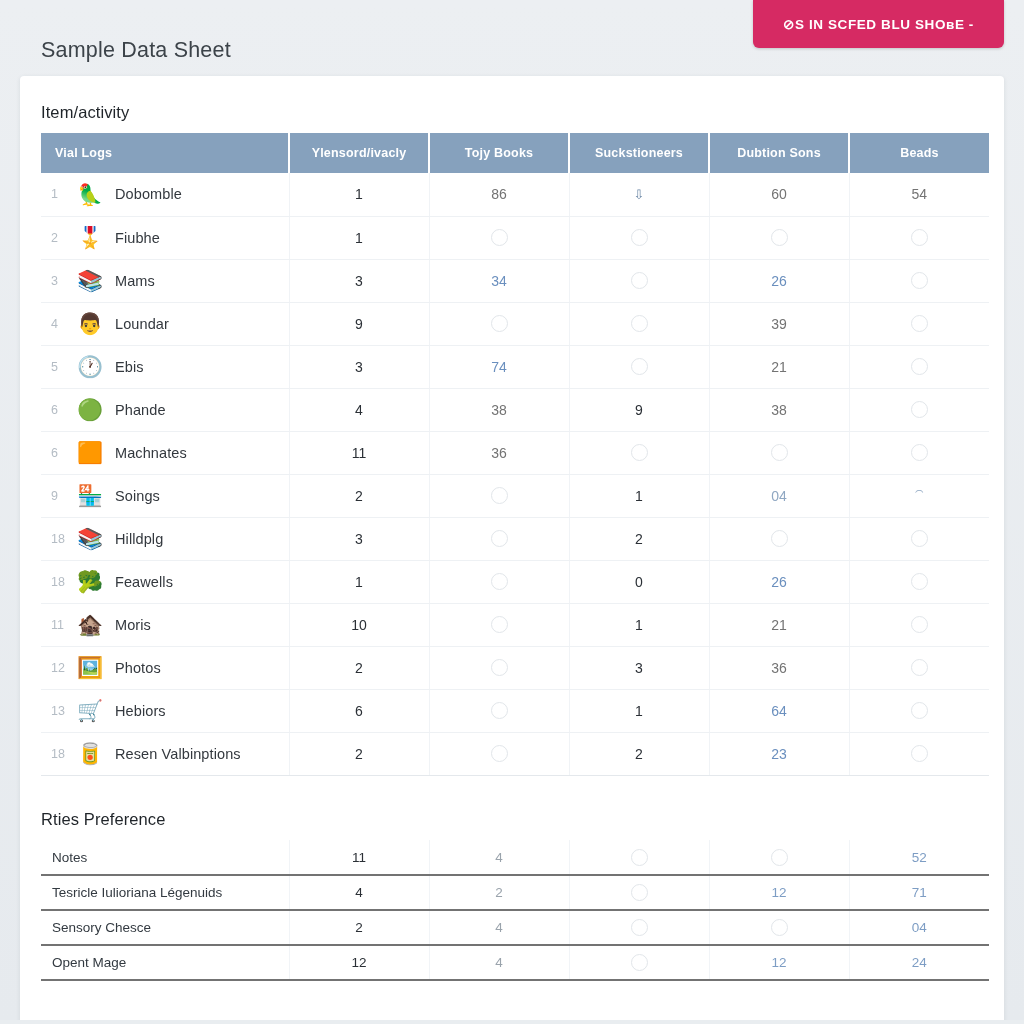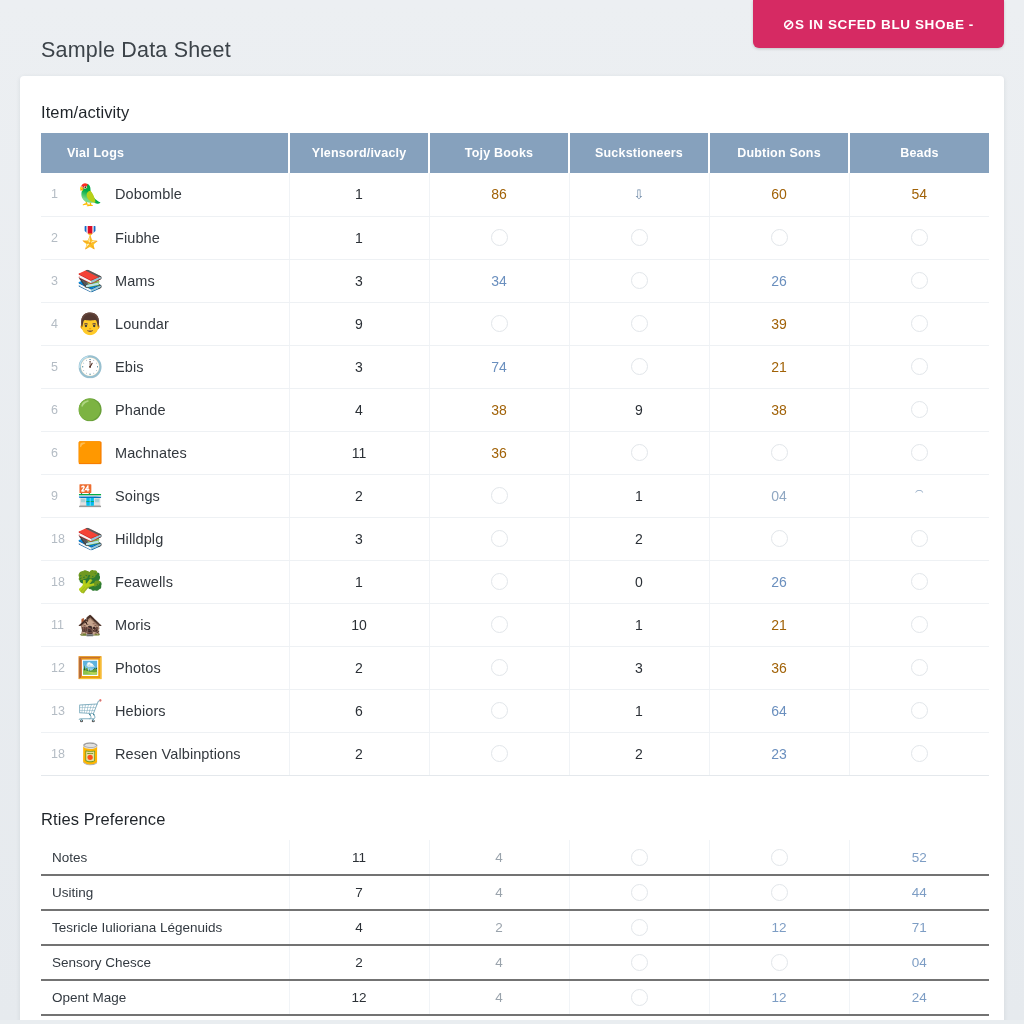--- a/index.html
+++ b/index.html
@@ -72,21 +72,21 @@
   .tbl-main thead th {
     background: #86a1bd;
     color: #ffffff;
     font-size: 12.5px; font-weight: bold;
     height: 40px;
     text-align: center;
     border-right: 2px solid #ffffff;
     letter-spacing: .2px;
   }
   .tbl-main thead th.first {
-    text-align: left; padding-left: 26px;
+    text-align: left; padding-left: 14px;
   }
   .tbl-main thead th:last-child { border-right: none; }
 
   .tbl-main tbody td {
     height: 43px;
     font-size: 14px;
     color: #2b3036;
     text-align: center;
     border-bottom: 1px solid #eef1f4;
     border-right: 1px solid #f0f3f6;
@@ -101,21 +101,21 @@
     width: 26px; flex: 0 0 26px;
     font-size: 12.5px; color: #b4bcc4; text-align: left;
   }
   .ico {
     width: 38px; flex: 0 0 38px;
     font-size: 21px; line-height: 1;
     display: inline-block; text-align: left;
   }
   .nm { font-size: 14.5px; color: #33383e; letter-spacing: .1px; }
 
-  .v-red  { color: #a16207; }
+  .v-red  { color: #737373; }
   .v-blue { color: #6a8fbe; }
   .v-dark { color: #2b3036; font-weight: normal; }
   .v-fuzz { color: #8fa7c2; filter: blur(.5px); }
   .v-glyph{ color: #6d88a7; font-size: 13px; filter: blur(.4px); }
 
   .dot {
     display: inline-block;
     width: 17px; height: 17px;
     border: 1.6px solid #e2e6ea; border-radius: 50%;
     vertical-align: middle;
@@ -400,28 +400,20 @@
       <tbody id="pref-body">
           <tr>
             <td class="lbl">Notes</td>
             <td><span class="pf-dark">11</span></td>
             <td><span class="pf-dim">4</span></td>
             <td><span class="dot"></span></td>
             <td><span class="dot"></span></td>
             <td><span class="pf-blue">52</span></td>
           </tr>
           <tr>
-            <td class="lbl">Usiting</td>
-            <td><span class="pf-dark">7</span></td>
-            <td><span class="pf-dim">4</span></td>
-            <td><span class="dot"></span></td>
-            <td><span class="dot"></span></td>
-            <td><span class="pf-blue">44</span></td>
-          </tr>
-          <tr>
             <td class="lbl">Tesricle Iulioriana Légenuids</td>
             <td><span class="pf-dark">4</span></td>
             <td><span class="pf-dim">2</span></td>
             <td><span class="dot"></span></td>
             <td><span class="pf-blue">12</span></td>
             <td><span class="pf-blue">71</span></td>
           </tr>
           <tr>
             <td class="lbl">Sensory Chesce</td>
             <td><span class="pf-dark">2</span></td>

